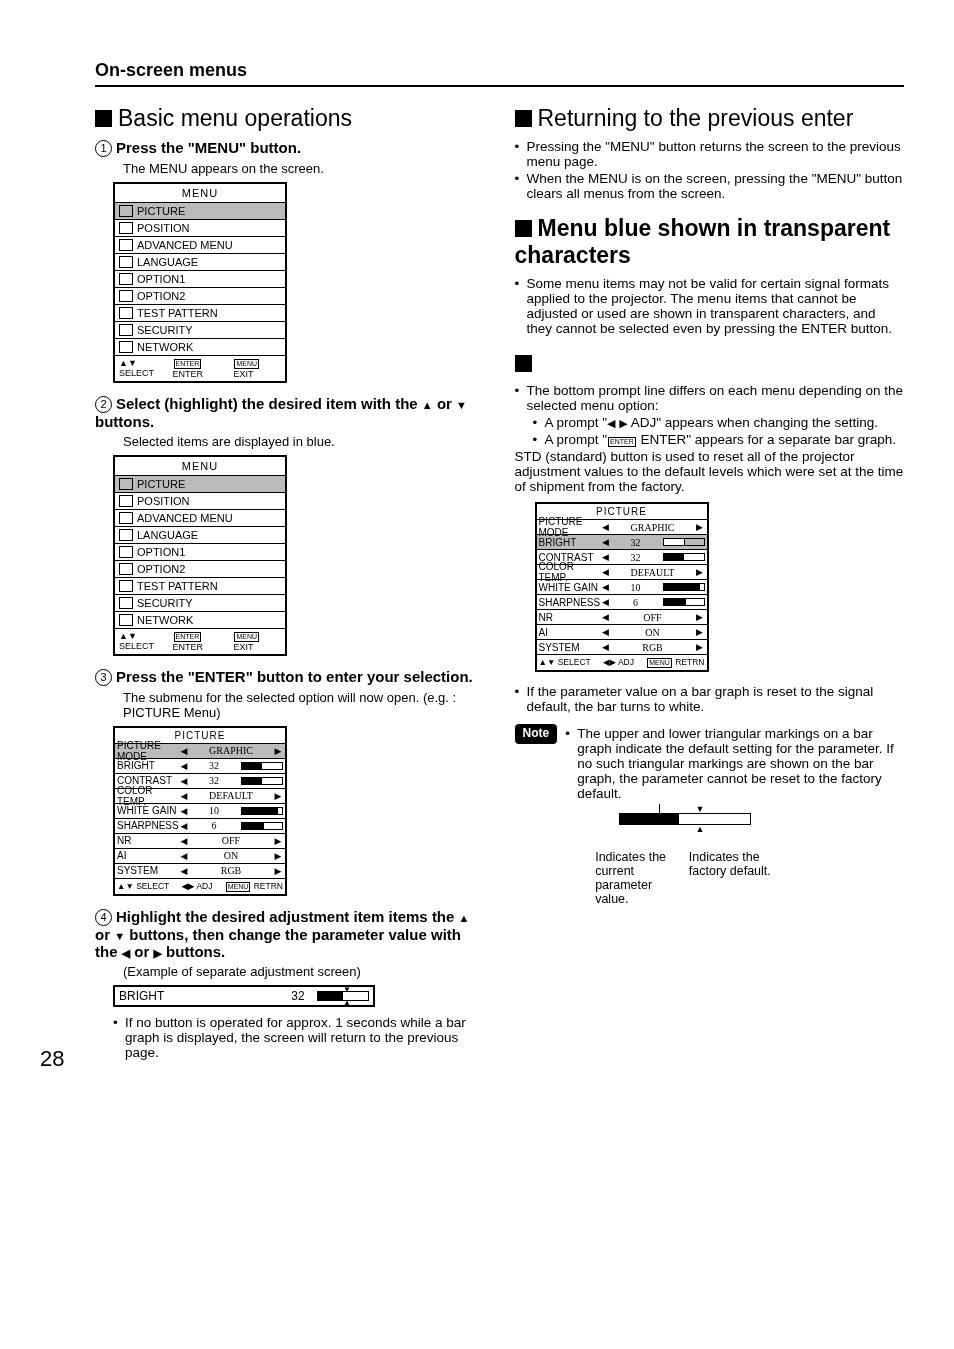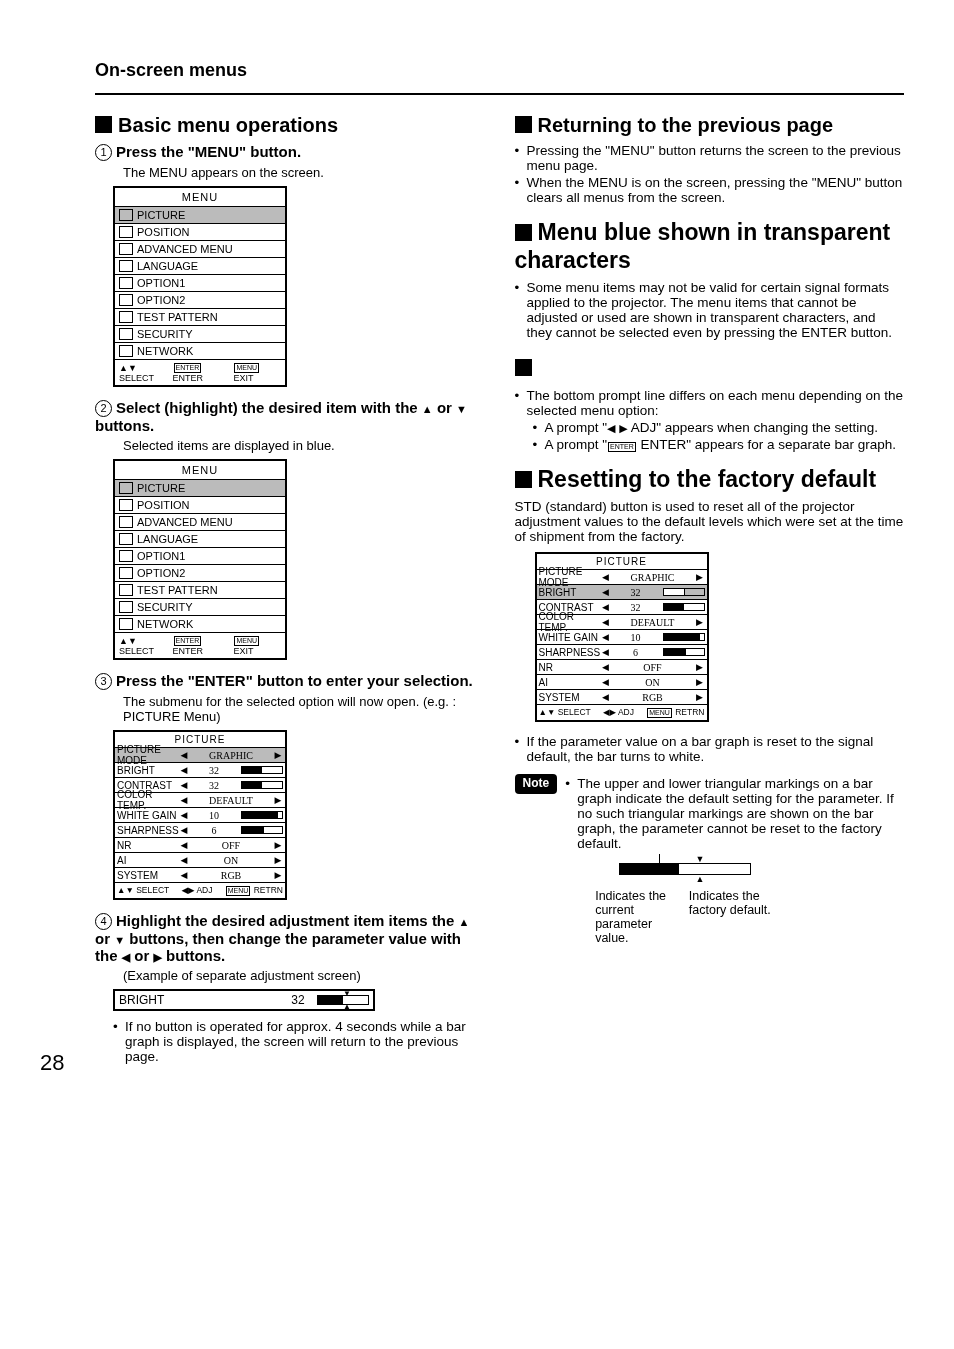--- a/index.html
+++ b/index.html
@@ -14,34 +14,34 @@
     width:954px;
     margin:0 auto;
     padding:60px 50px 40px 95px;
     box-sizing:border-box;
     position:relative;
   }
   .header-title{
     font-size:18px;
     font-weight:bold;
     border-bottom:2px solid #000;
-    padding-bottom:12px;
+    padding-bottom:4px;
     margin-bottom:18px;
   }
   .columns{
     display:flex;
     gap:30px;
   }
   .col{
     flex:1;
     min-width:0;
   }
   .h1{
-    font-size:20px;
-    font-weight:bold;
+    font-size:23px;
+    font-weight:normal;
     margin:0 0 6px 0;
     line-height:1.2;
   }
   .sq{
     display:inline-block;
     width:17px;height:17px;
     background:#000;
     margin-right:6px;
     vertical-align:-1px;
   }
@@ -217,21 +217,21 @@
     width:180px;
   }
   .ind-bar{
     width:130px;height:10px;border:1px solid #000;position:relative;margin:12px auto 4px;
   }
   .ind-fill{position:absolute;left:0;top:0;bottom:0;width:45%;background:#000;}
   .ind-line-l{position:absolute;left:30%;top:-10px;border-left:1px solid #000;height:10px;}
   .ind-tri-top{position:absolute;left:58%;top:-10px;font-size:9px;}
   .ind-tri-bot{position:absolute;left:58%;bottom:-10px;font-size:9px;}
   .ind-labels{
-    display:flex;justify-content:space-between;font-size:12.5px;margin-top:14px;
+    display:flex;justify-content:space-between;font-size:12.5px;margin-top:25px;
   }
 </style>
 </head>
 <body>
 
 <div class="page">
   <div class="header-title">On-screen menus</div>
 
   <div class="columns">
 
@@ -426,27 +426,27 @@
         <span class="adjust-val">32</span>
         <span class="adjust-bar">
             <span class="adjust-bar-fill" style="width:50%"></span>
             <span style="position:absolute;left:50%;top:-7px;font-size:8px">▼</span>
             <span style="position:absolute;left:50%;bottom:-7px;font-size:8px">▲</span>
           </span>
       </div>
 
       <div class="bullet" style="margin-left:18px">
           <span class="dot">•</span>
-          <span>If no button is operated for approx. 4 seconds while a bar graph is displayed, the screen will return to the previous page.</span>
+          <span>If no button is operated for approx. 1 seconds while a bar graph is displayed, the screen will return to the previous page.</span>
         </div>
     </div>
 
     <div class="col">
 
-      <div class="h1"><span class="sq"></span><span>Returning to the previous page</span></div>
+      <div class="h1"><span class="sq"></span><span>Returning to the previous enter</span></div>
       <div class="bullet">
           <span class="dot">•</span>
           <span>Pressing the "MENU" button returns the screen to the previous menu page.</span>
         </div>
       <div class="bullet">
           <span class="dot">•</span>
           <span>When the MENU is on the screen, pressing the "MENU" button clears all menus from the screen.</span>
         </div>
 
       <div class="h2"><span class="sq"></span><span>Menu blue shown in transparent characters</span></div>
@@ -462,21 +462,20 @@
         </div>
       <div class="subbullet">
           <span class="dot">•</span>
           <span><span>A prompt "</span><span class="tri-l">◀</span>&nbsp;<span class="tri-r">▶</span><span> ADJ" appears when changing the setting.</span></span>
         </div>
       <div class="subbullet">
           <span class="dot">•</span>
           <span><span>A prompt "</span><span class="key">ENTER</span><span> ENTER" appears for a separate bar graph.</span></span>
         </div>
 
-      <div class="h2"><span class="sq"></span><span>Resetting to the factory default</span></div>
       <div style="font-size:13.5px;margin-bottom:8px">STD (standard) button is used to reset all of the projector adjustment values to the default levels which were set at the time of shipment from the factory.</div>
 
       <div class="picture-box" style="margin-left:20px">
         <div class="pic-title">PICTURE</div>
         <div id="pic2-rows">
             <div class="pic-row">
               <span class="pic-label">PICTURE MODE</span>
               <span class="pic-arrows">◀</span>
               <span class="pic-val">GRAPHIC</span>
               <span class="pic-arrows">▶</span>

